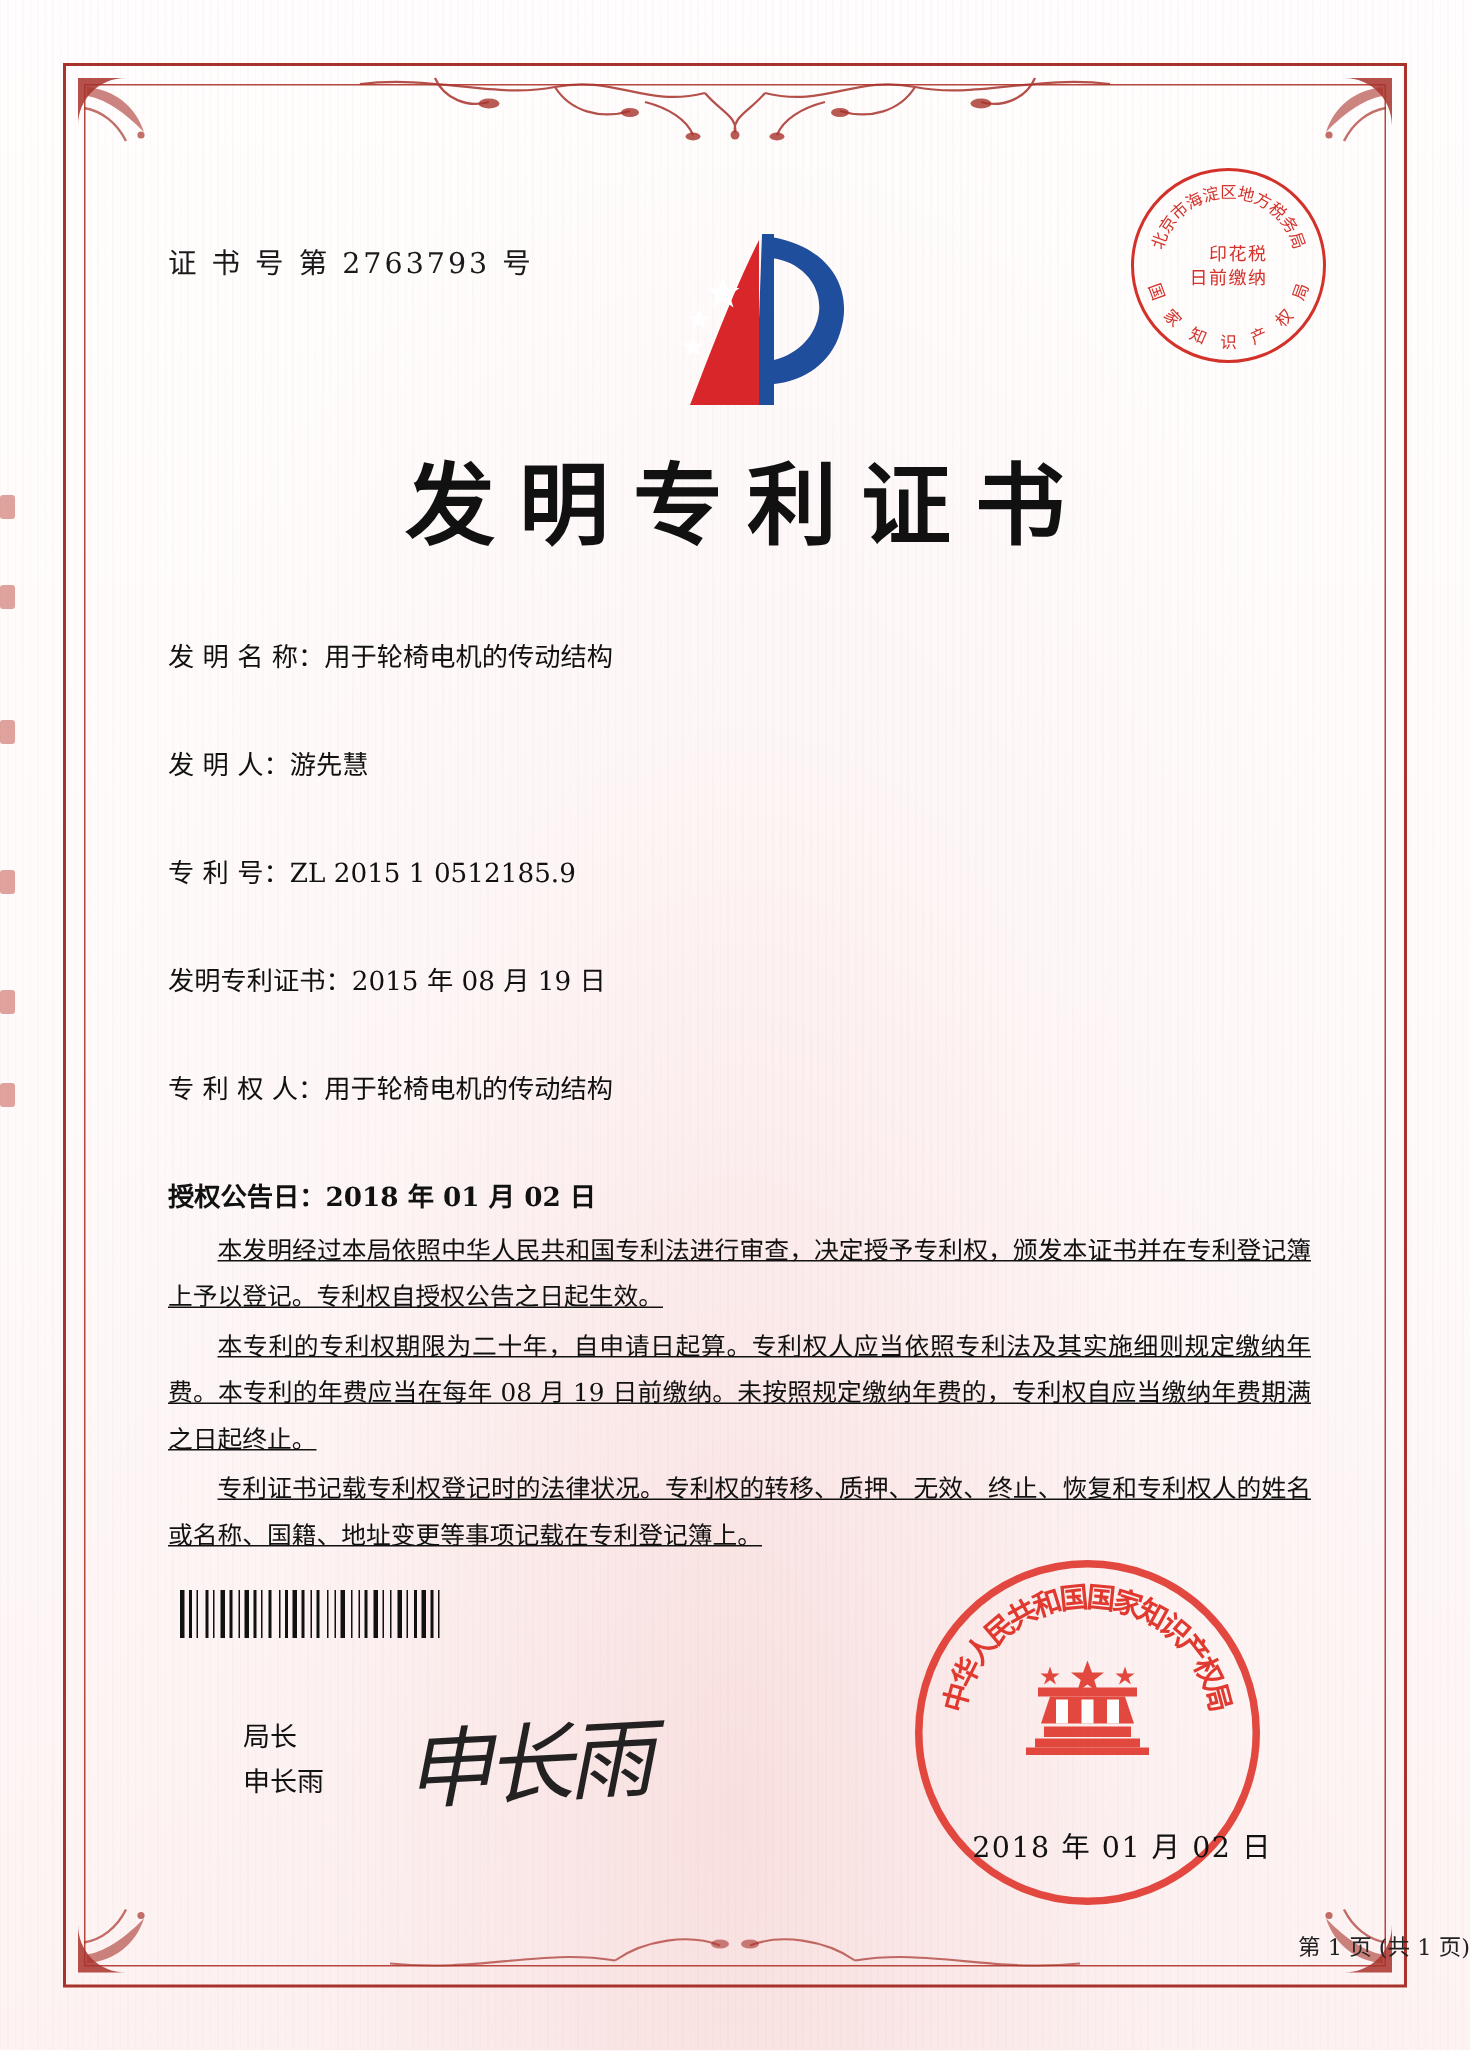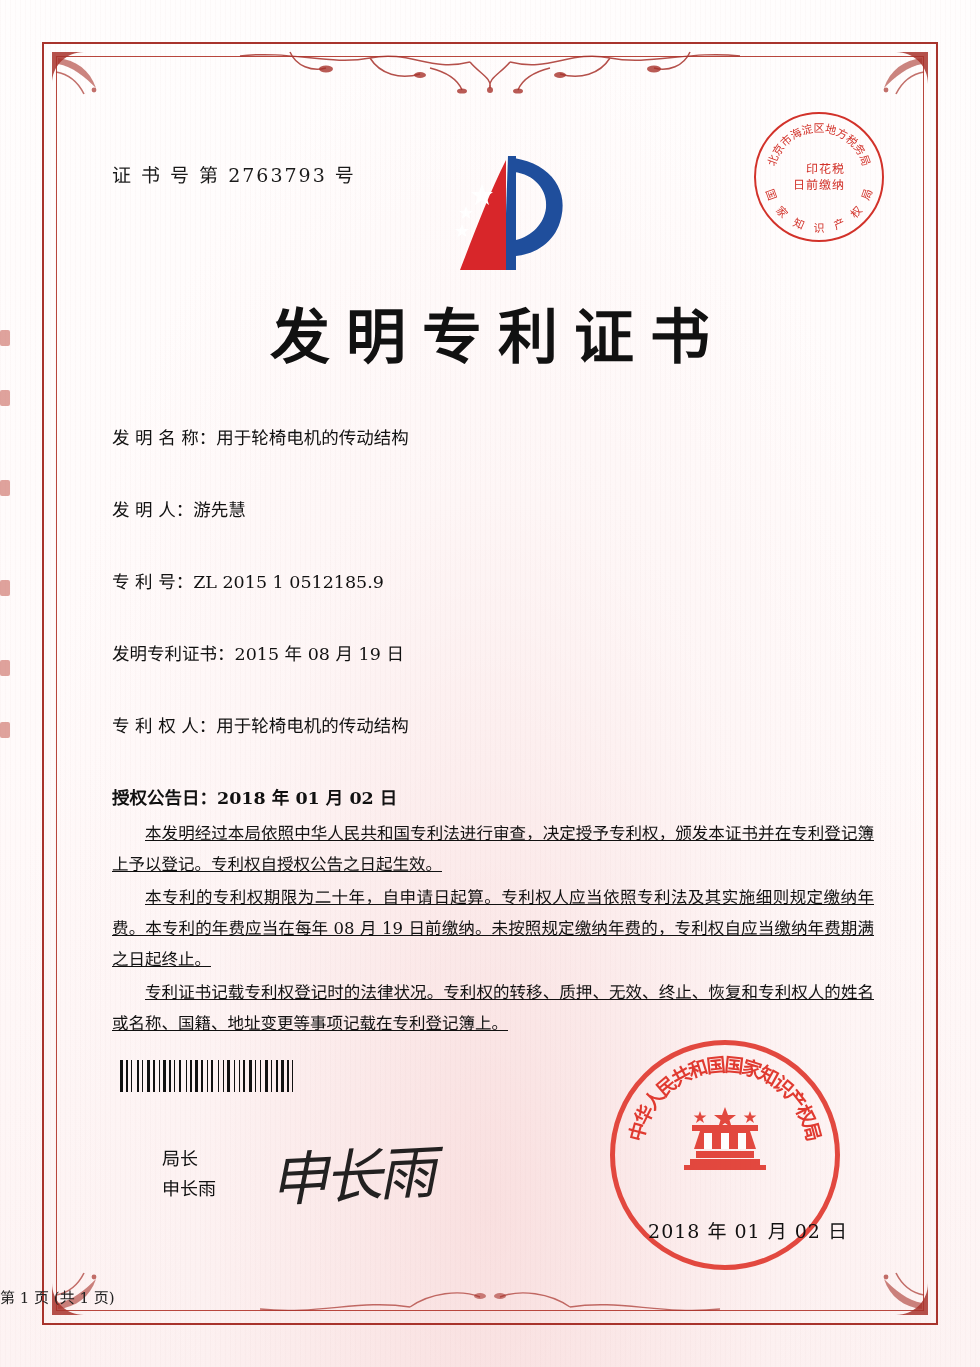--- a/index.html
+++ b/index.html
@@ -268,24 +268,25 @@
     font-size: 19px;
     color: #111;
     letter-spacing: 1px;
     font-family: "DejaVu Serif", "Liberation Serif", serif;
   }
 
   .page-num {
     position: absolute;
     left: 0; right: 0;
     bottom: 60px;
-    text-align: left;
+    text-align: right;
     font-size: 15px;
     color: #222;
     font-family: "DejaVu Serif", "Liberation Serif", serif;
+    padding-left: 48px;
   }
 </style>
 </head>
 <body>
 
 <div class="page">
   <div class="texture"></div>
 
   <div class="edge-marks">
     <i style="top:0px"></i>

